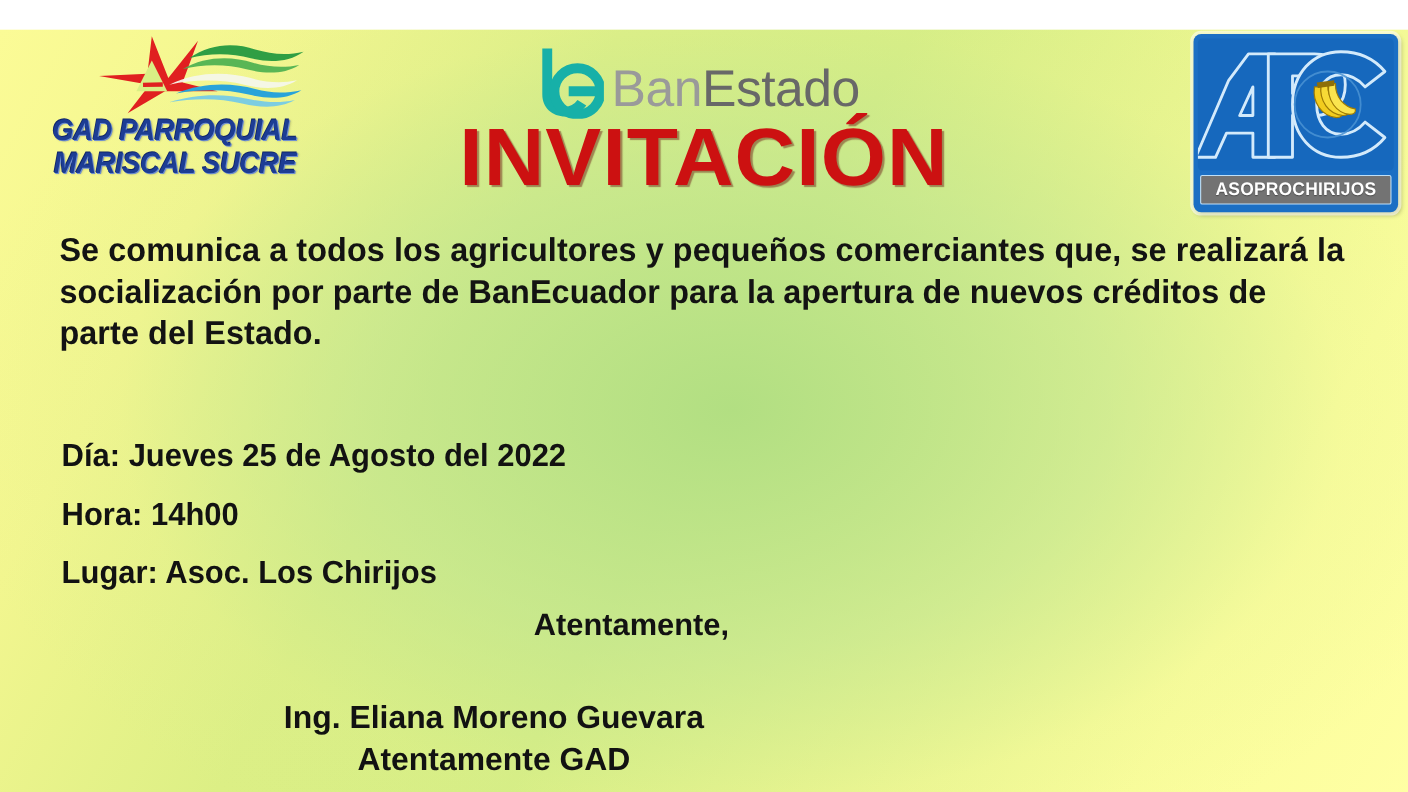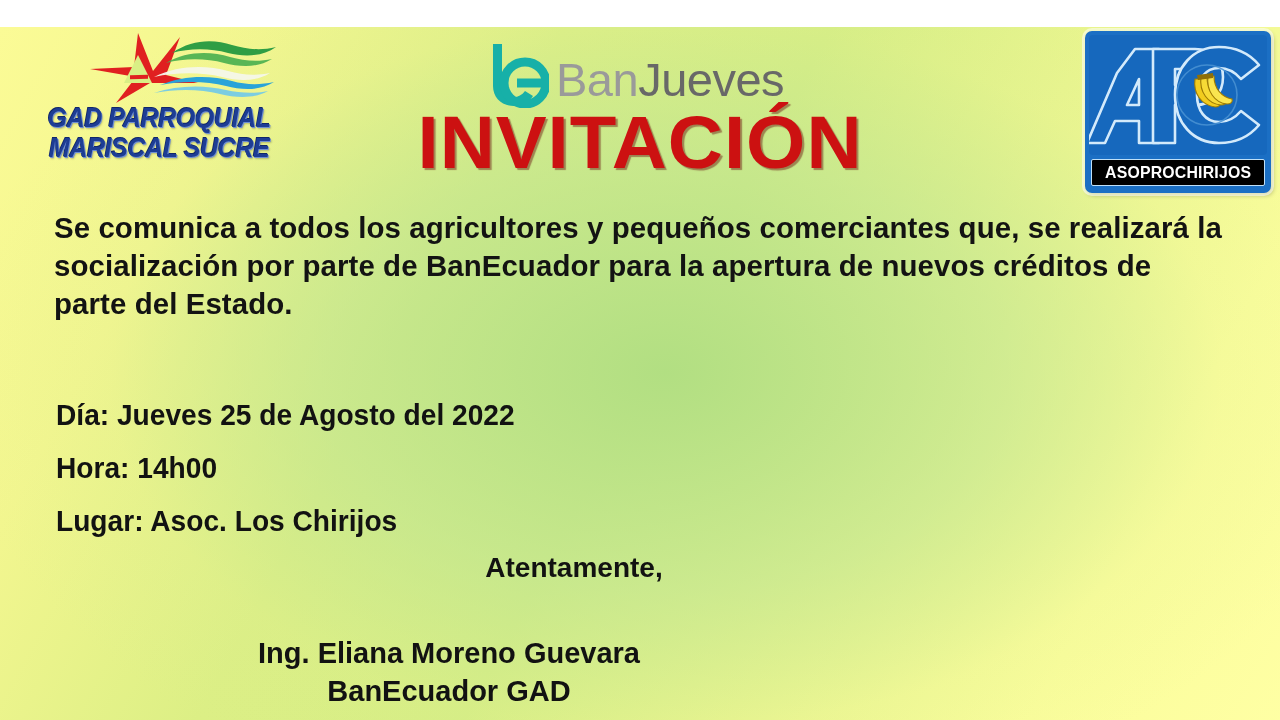--- a/index.html
+++ b/index.html
@@ -100,21 +100,21 @@
     left: 4px; top: 4px; right: 4px;
     height: 120px;
     background: #1668bd;
     border-radius: 4px;
   }
   .apc-mark { position: absolute; left: 0; top: 0; width: 178px; height: 120px; }
   .apc-bar {
     position: absolute;
     left: 6px; right: 6px; bottom: 7px;
     height: 27px;
-    background: #000000;
+    background: #737373;
     border: 1.5px solid #bfe0f8;
     border-radius: 2px;
     display: flex;
     align-items: center;
     justify-content: center;
   }
   .apc-bar span {
     font-family: "Liberation Sans", sans-serif;
     font-weight: bold;
     font-size: 16.5px;
@@ -230,21 +230,21 @@
   </div>
 
   <div class="banecuador-logo">
     <svg class="be-mark" viewBox="0 0 62 66">
       <path d="M6 2 L6 44 C6 56 15 64 27 64 C35 64 42 60 46 54 L38 49 C35 53 31 55 27 55 C20 55 15 50 15 44 L15 2 Z" fill="#17b0a8"></path>
       <circle cx="38" cy="41" r="21" fill="none" stroke="#17b0a8" stroke-width="9"></circle>
       <path d="M30 41 L58 41" stroke="#17b0a8" stroke-width="9" stroke-linecap="butt"></path>
       <path d="M17 18 L17 34 L30 26 Z" fill="#d9ef85" opacity="0"></path>
     </svg>
     <div class="be-word">
-      <span class="ban">Ban</span><span class="ecu">Jueves</span>
+      <span class="ban">Ban</span><span class="ecu">Estado</span>
     </div>
   </div>
 
   <div class="apc-logo">
     <div class="apc-inner">
       <svg class="apc-mark" viewBox="0 0 178 120">
 
         <path d="M46 14 L70 14 L70 108 L50 108 L50 86 L26 86 L16 108 L-2 108 L28 38 Z
                  M50 70 L50 44 L38 70 Z" fill="#1668bd" stroke="#d3eafb" stroke-width="2.6" stroke-linejoin="round"></path>
 
@@ -277,17 +277,17 @@
     <div>Día: Jueves 25 de Agosto del 2022</div>
     <div>Hora: 14h00</div>
     <div>Lugar: Asoc. Los Chirijos</div>
   </div>
 
   <div class="atentamente">Atentamente,</div>
 
   <div class="signatures">
     <div class="sig sig-left">
       <div>Ing. Eliana Moreno Guevara</div>
-      <div>BanEcuador GAD</div>
+      <div>Atentamente GAD</div>
     </div>
   </div>
 
 </div>
 
 </body></html>

